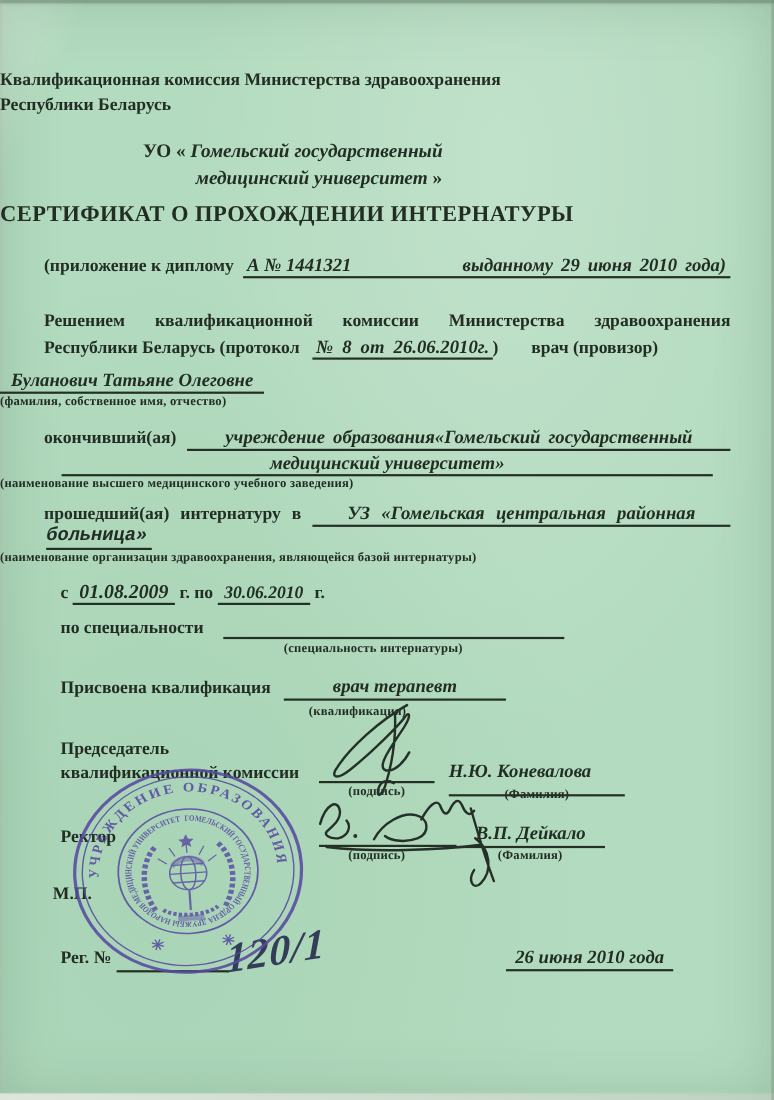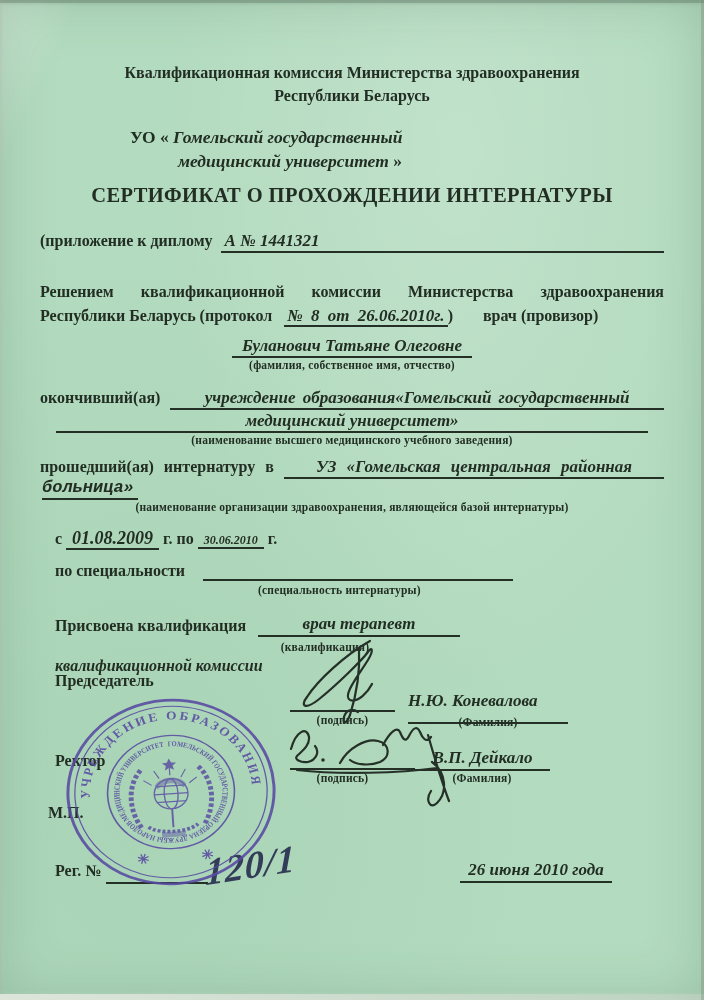--- a/index.html
+++ b/index.html
@@ -12,21 +12,21 @@
     font-weight:bold;
     color:#222e24;
     background:
       linear-gradient(115deg, rgba(255,255,255,0.30) 0%, rgba(255,255,255,0) 7%),
       radial-gradient(ellipse at 65% 15%, rgba(255,255,255,0.18) 0%, rgba(255,255,255,0) 45%),
       radial-gradient(ellipse at 20% 80%, rgba(140,190,155,0.25) 0%, rgba(0,0,0,0) 50%),
       #b3dbbf;
     box-shadow: inset 0 0 55px rgba(60,95,70,0.22), inset 0 -4px 6px rgba(225,230,220,0.55), inset 0 3px 4px rgba(80,105,88,0.25);
   }
   .abs{position:absolute;}
-  .ctr{left:0;width:704px;text-align:center;}
+  .ctr{left:0;width:704px;text-align:left;}
   .hdr{font-size:16px;line-height:1.35;}
   .uo{font-size:17.5px;}
   .ital{font-style:italic;}
   .title{font-size:20.5px;letter-spacing:0.4px;}
   .body-txt{font-size:16px;}
   .cap{font-size:11.5px;letter-spacing:0.2px;}
   .u{border-bottom:2px solid #243026;}
   .fillrow{display:flex;align-items:baseline;}
   .fill{flex:1;text-align:center;}
   .val{font-style:italic;font-size:17px;}
@@ -62,20 +62,21 @@
 
   <div class="abs uo" style="left:130px;top:127px;"><span>УО «</span> <span class="ital">Гомельский государственный</span></div>
   <div class="abs uo" style="left:178px;top:151px;"><span class="ital">медицинский университет</span> <span>»</span></div>
 
   <div class="abs ctr title" style="top:184px;">СЕРТИФИКАТ О ПРОХОЖДЕНИИ ИНТЕРНАТУРЫ</div>
 
   <div class="abs body-txt fillrow" style="left:40px;top:231px;width:624px;">
     <span>(приложение к диплому</span>
     <span class="fill u fillrow" style="margin-left:8px;padding:0 4px;">
       <span class="val">А № 1441321</span>
+      <span class="val ws3" style="margin-left:auto;">выданному 29 июня 2010 года)</span>
     </span>
   </div>
 
   <div class="abs body-txt just" style="left:40px;top:283px;width:624px;">Решением квалификационной комиссии Министерства здравоохранения</div>
   <div class="abs body-txt" style="left:40px;top:306px;width:624px;">
     <span>Республики Беларусь (протокол</span>
     <span class="u val ws4" style="margin-left:8px;padding:0 3px;">№ 8 от 26.06.2010г.</span><span>)</span>
     <span style="margin-left:26px;">врач (провизор)</span>
   </div>
 
@@ -97,34 +98,34 @@
   </div>
   <div class="abs" style="left:42px;top:478px;">
     <span class="u val" style="padding:0 4px 1px 0;font-family:Liberation Mono, monospace;">больница»</span>
   </div>
   <div class="abs ctr cap" style="top:501px;">(наименование организации здравоохранения, являющейся базой интернатуры)</div>
 
   <div class="abs body-txt" style="left:55px;top:528px;">
     <span>с</span>
     <span class="u val" style="padding:0 6px;font-size:18px;">01.08.2009</span>
     <span>г. по</span>
-    <span class="u val" style="padding:0 6px;font-size:12px;">30.06.2010</span>
+    <span class="u val" style="padding:0 6px;font-size:16px;">30.06.2010</span>
     <span>г.</span>
   </div>
 
   <div class="abs body-txt" style="left:55px;top:562px;">по специальности</div>
   <div class="abs u" style="left:203px;top:559px;width:310px;height:20px;"></div>
   <div class="abs cap" style="left:258px;top:584px;width:200px;text-align:left;">(специальность интернатуры)</div>
 
   <div class="abs body-txt" style="left:55px;top:617px;">Присвоена квалификация</div>
   <div class="abs u val" style="left:258px;top:614px;width:202px;text-align:center;padding-bottom:1px;">врач терапевт</div>
   <div class="abs cap" style="left:235px;top:641px;width:180px;text-align:center;">(квалификация)</div>
 
   <div class="abs body-txt" style="left:55px;top:672px;">Председатель</div>
-  <div class="abs body-txt" style="left:55px;top:657px;font-style:italic;">квалификационной  комиссии</div>
+  <div class="abs body-txt" style="left:55px;top:694px;">квалификационной  комиссии</div>
   <div class="abs u" style="left:290px;top:690px;width:105px;height:20px;"></div>
   <div class="abs cap" style="left:290px;top:714px;width:105px;text-align:center;">(подпись)</div>
   <div class="abs u sig-name" style="left:408px;top:691px;width:160px;text-align:left;padding-bottom:11px;">Н.Ю. Коневалова</div>
   <div class="abs cap" style="left:408px;top:716px;width:160px;text-align:center;">(Фамилия)</div>
 
   <div class="abs body-txt" style="left:55px;top:752px;">Ректор</div>
   <div class="abs u" style="left:290px;top:748px;width:125px;height:20px;"></div>
   <div class="abs cap" style="left:285px;top:772px;width:115px;text-align:center;">(подпись)</div>
   <div class="abs u sig-name" style="left:415px;top:748px;width:135px;text-align:center;padding-bottom:1px;">В.П. Дейкало</div>
   <div class="abs cap" style="left:412px;top:772px;width:140px;text-align:center;">(Фамилия)</div>

